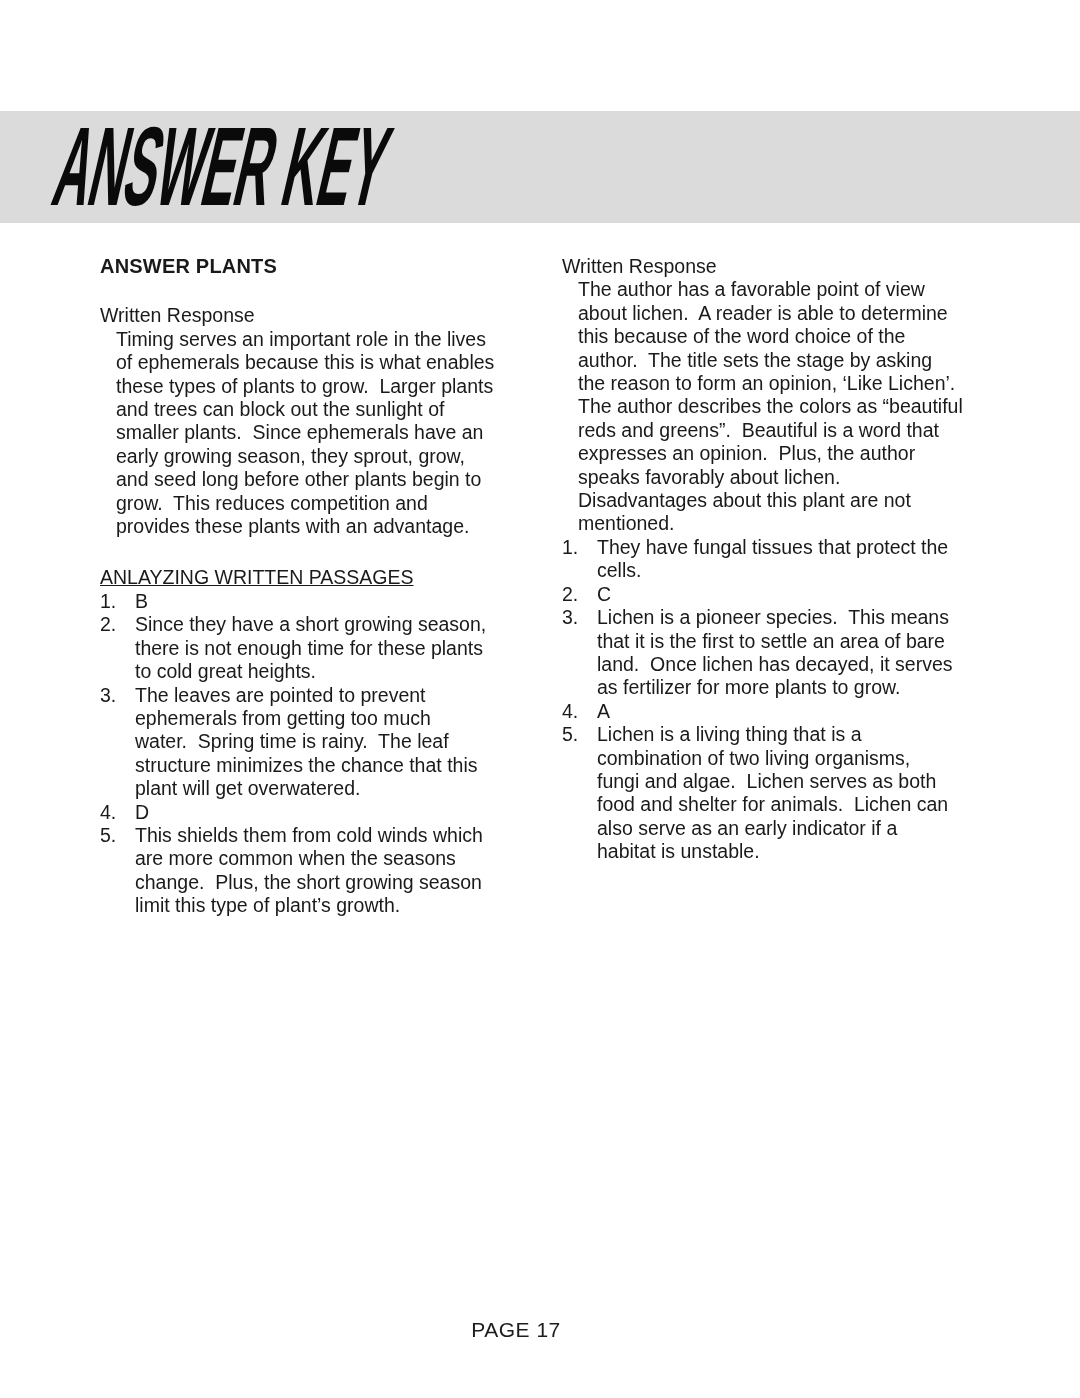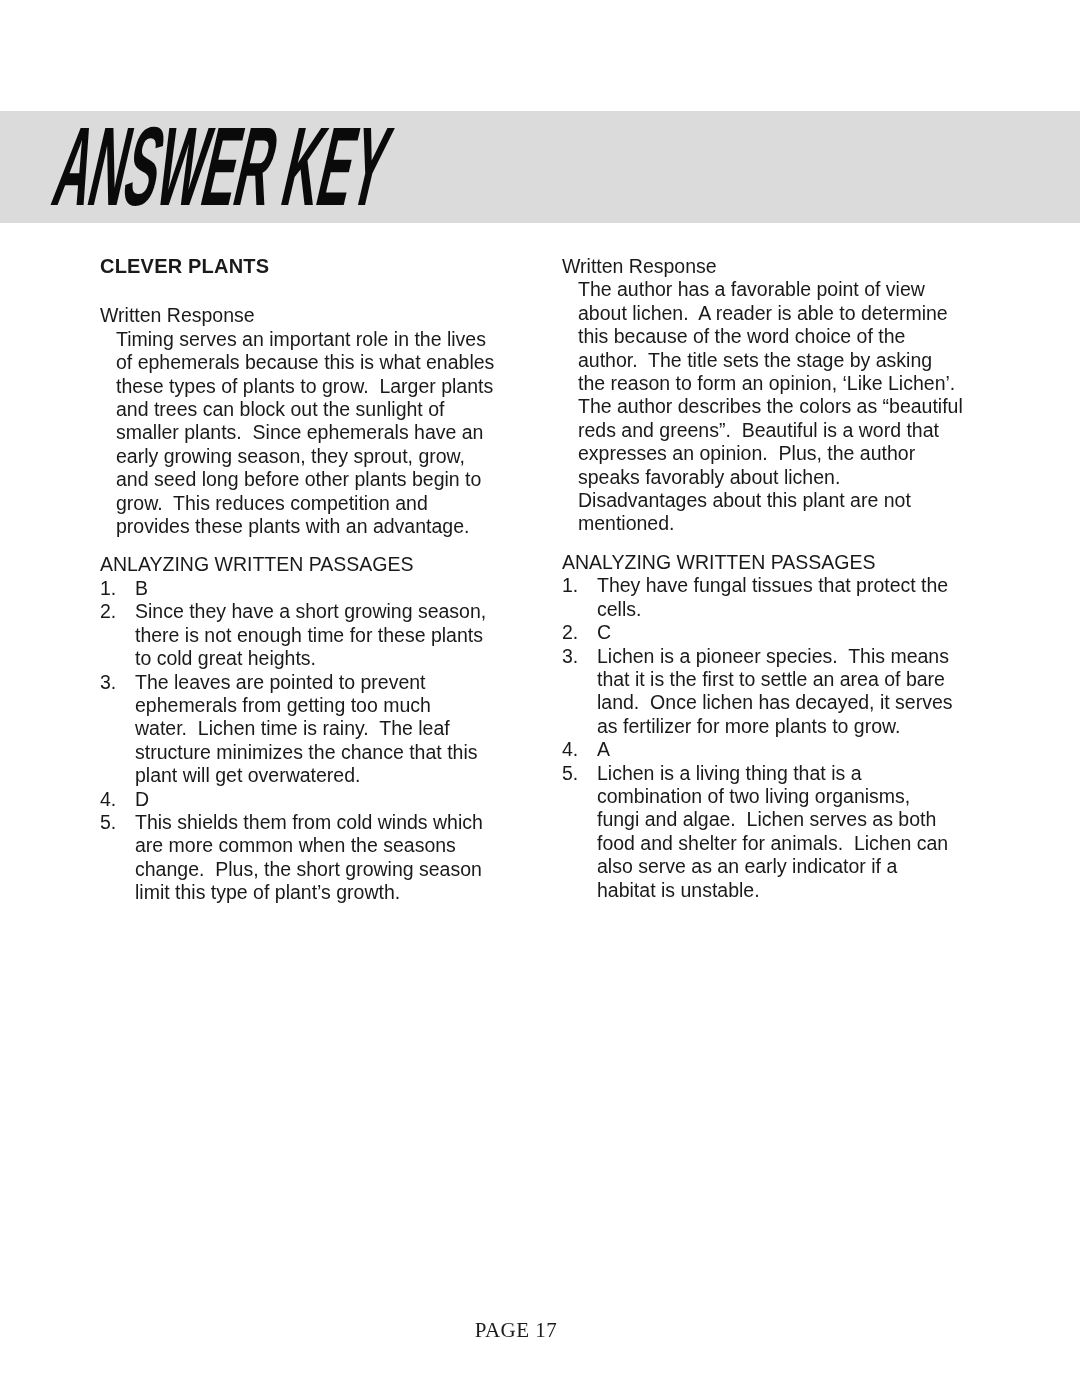--- a/index.html
+++ b/index.html
@@ -45,52 +45,52 @@
   .col-left  { left: 100px; width: 452px; }
   .col-right { left: 562px; width: 505px; }
   .col-heading {
     margin: 0 0 26px 0;
     font-size: 20px;
     font-weight: bold;
     letter-spacing: 0.2px;
   }
   .wr-label { }
   .wr-text  { white-space: pre-wrap; margin-left: 16px; }
-  .list-heading { margin-top: 15px; }
+  .list-heading { margin-top: 28px; text-decoration: underline; }
   .answers {
     list-style: none;
     margin: 0;
     padding: 0;
   }
   .answer { display: flex; }
   .answer .num { flex: 0 0 35px; width: 35px; }
   .answer .txt { flex: 1; white-space: pre-wrap; }
   .page-footer {
     position: absolute;
     left: 0;
     top: 1318px;
     width: 1032px;
     text-align: center;
-    font-family: Liberation Serif, serif;
+    font-family: Liberation Sans, sans-serif;
     font-size: 21px;
     color: #1c1c1c;
     letter-spacing: 0.5px;
   }
 </style>
 </head>
 <body>
 
 <div class="page">
 
   <header class="banner">
     <h1 class="banner-title">ANSWER KEY</h1>
   </header>
 
   <section class="col col-left">
-    <h2 class="col-heading">CLEVER PLANTS</h2>
+    <h2 class="col-heading">ANSWER PLANTS</h2>
     <div class="wr-label">Written Response</div>
     <div class="wr-text">Timing serves an important role in the lives
 of ephemerals because this is what enables
 these types of plants to grow.  Larger plants
 and trees can block out the sunlight of
 smaller plants.  Since ephemerals have an
 early growing season, they sprout, grow,
 and seed long before other plants begin to
 grow.  This reduces competition and
 provides these plants with an advantage.</div>
@@ -103,21 +103,21 @@
       <li class="answer">
         <span class="num">2.</span>
         <span class="txt">Since they have a short growing season,
 there is not enough time for these plants
 to cold great heights.</span>
       </li>
       <li class="answer">
         <span class="num">3.</span>
         <span class="txt">The leaves are pointed to prevent
 ephemerals from getting too much
-water.  Lichen time is rainy.  The leaf
+water.  Spring time is rainy.  The leaf
 structure minimizes the chance that this
 plant will get overwatered.</span>
       </li>
       <li class="answer">
         <span class="num">4.</span>
         <span class="txt">D</span>
       </li>
       <li class="answer">
         <span class="num">5.</span>
         <span class="txt">This shields them from cold winds which
@@ -134,21 +134,20 @@
 about lichen.  A reader is able to determine
 this because of the word choice of the
 author.  The title sets the stage by asking
 the reason to form an opinion, ‘Like Lichen’.
 The author describes the colors as “beautiful
 reds and greens”.  Beautiful is a word that
 expresses an opinion.  Plus, the author
 speaks favorably about lichen.
 Disadvantages about this plant are not
 mentioned.</div>
-    <div class="list-heading">ANALYZING WRITTEN PASSAGES</div>
     <ol class="answers">
       <li class="answer">
         <span class="num">1.</span>
         <span class="txt">They have fungal tissues that protect the
 cells.</span>
       </li>
       <li class="answer">
         <span class="num">2.</span>
         <span class="txt">C</span>
       </li>

